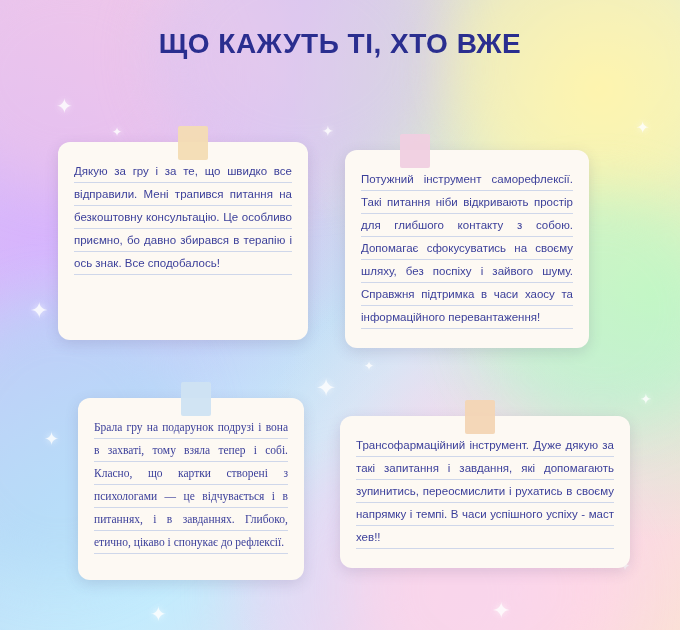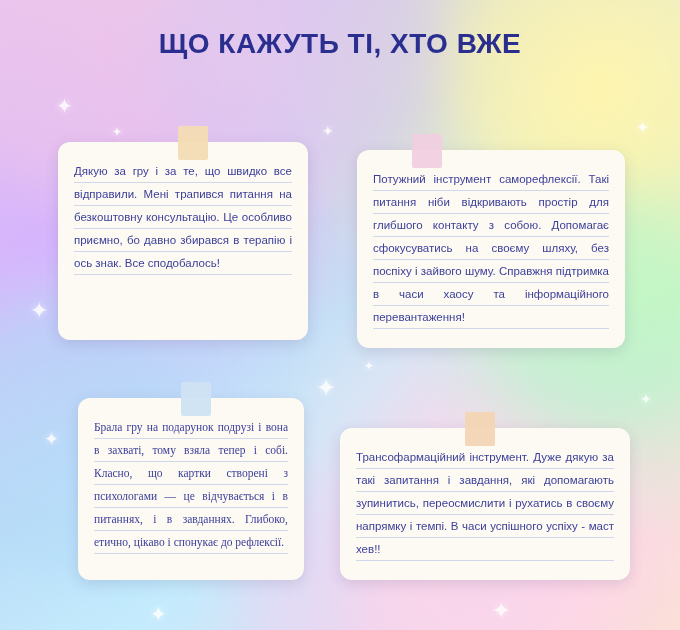--- a/index.html
+++ b/index.html
@@ -100,23 +100,23 @@
     background-image: repeating-linear-gradient(
       to bottom,
       rgba(0,0,0,0) 0px,
       rgba(0,0,0,0) 22px,
       #cfd7ea 22px,
       #cfd7ea 23px
     );
   }
 
   .c1 { left: 58px;  top: 142px; width: 250px; height: 198px; }
-  .c2 { left: 357px; top: 150px; width: 268px; height: 198px; }
+  .c2 { left: 345px; top: 150px; width: 244px; height: 198px; }
   .c3 { left: 78px;  top: 398px; width: 226px; height: 182px; font-family: Liberation Serif, serif; }
-  .c4 { left: 340px; top: 428px; width: 290px; height: 152px; }
+  .c4 { left: 340px; top: 416px; width: 290px; height: 152px; }
 
   .c1 .tape { left: 135px; background: #f3dcb3; }
   .c2 .tape { left: 70px;  background: #f0cfe0; }
   .c3 .tape { left: 118px; background: #cfe3f2; }
   .c4 .tape { left: 140px; background: #f3d5b4; }
 </style>
 </head>
 <body>
 
 <div class="canvas">

